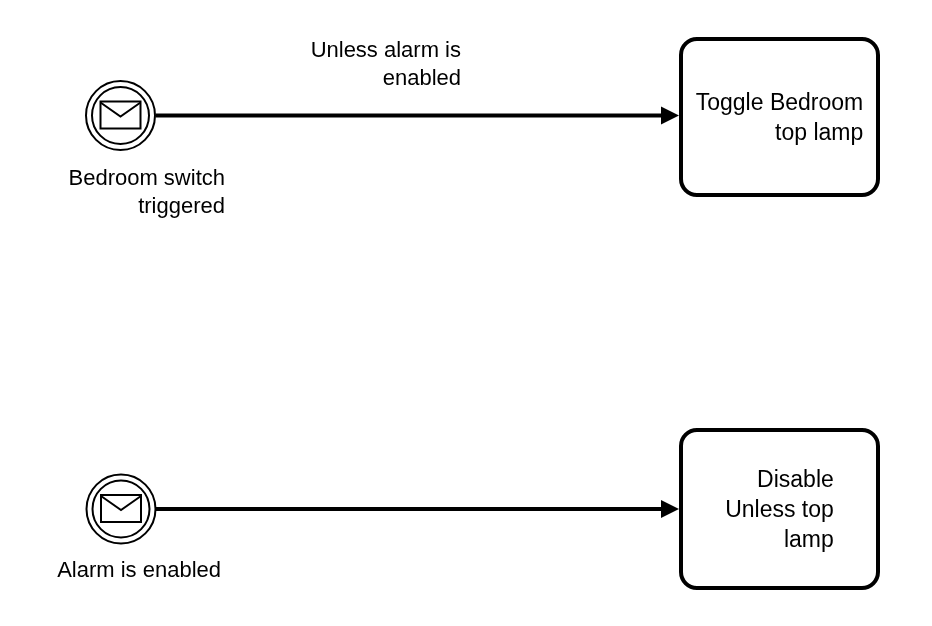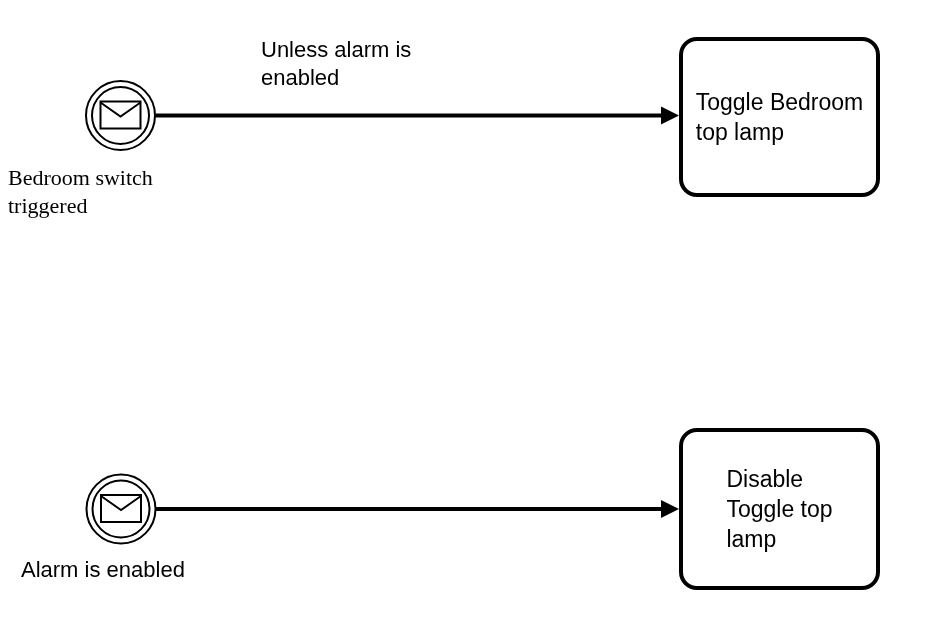--- a/index.html
+++ b/index.html
@@ -16,37 +16,37 @@
     font-family: "Liberation Sans", sans-serif;
     color: #000000;
   }
   .diagram-svg {
     position: absolute;
     left: 0;
     top: 0;
   }
   .label {
     position: absolute;
-    text-align: left;
+    text-align: right;
     white-space: pre-line;
     color: #000000;
   }
   .ext-label {
     font-size: 22px;
     line-height: 28px;
   }
   .task-label {
     display: flex;
     align-items: center;
     justify-content: center;
     font-size: 23px;
     line-height: 30px;
   }
   .lbl-flow-1  { left: 261px; top: 36px;  width: 200px; }
-  .lbl-event-1 { left: 8px;  top: 164px; width: 200px; font-family: Liberation Serif, serif; }
+  .lbl-event-1 { left: 25px;  top: 164px; width: 200px; }
   .lbl-event-2 { left: 21px;  top: 556px; width: 200px; }
   .lbl-task-1  { left: 679px; top: 37px;  width: 201px; height: 160px; }
   .lbl-task-2  { left: 679px; top: 428px; width: 201px; height: 162px; }
 </style>
 </head>
 <body>
 
 <div class="stage">
 
   <svg class="diagram-svg" width="932" height="626" viewBox="0 0 932 626">
@@ -93,16 +93,16 @@
 
   <div class="label ext-label lbl-event-1">Bedroom switch
 triggered</div>
 
   <div class="label ext-label lbl-event-2">Alarm is enabled</div>
 
   <div class="label task-label lbl-task-1">Toggle Bedroom
 top lamp</div>
 
   <div class="label task-label lbl-task-2">Disable
-Toggle top
+Unless top
 lamp</div>
 
 </div>
 
 </body></html>

